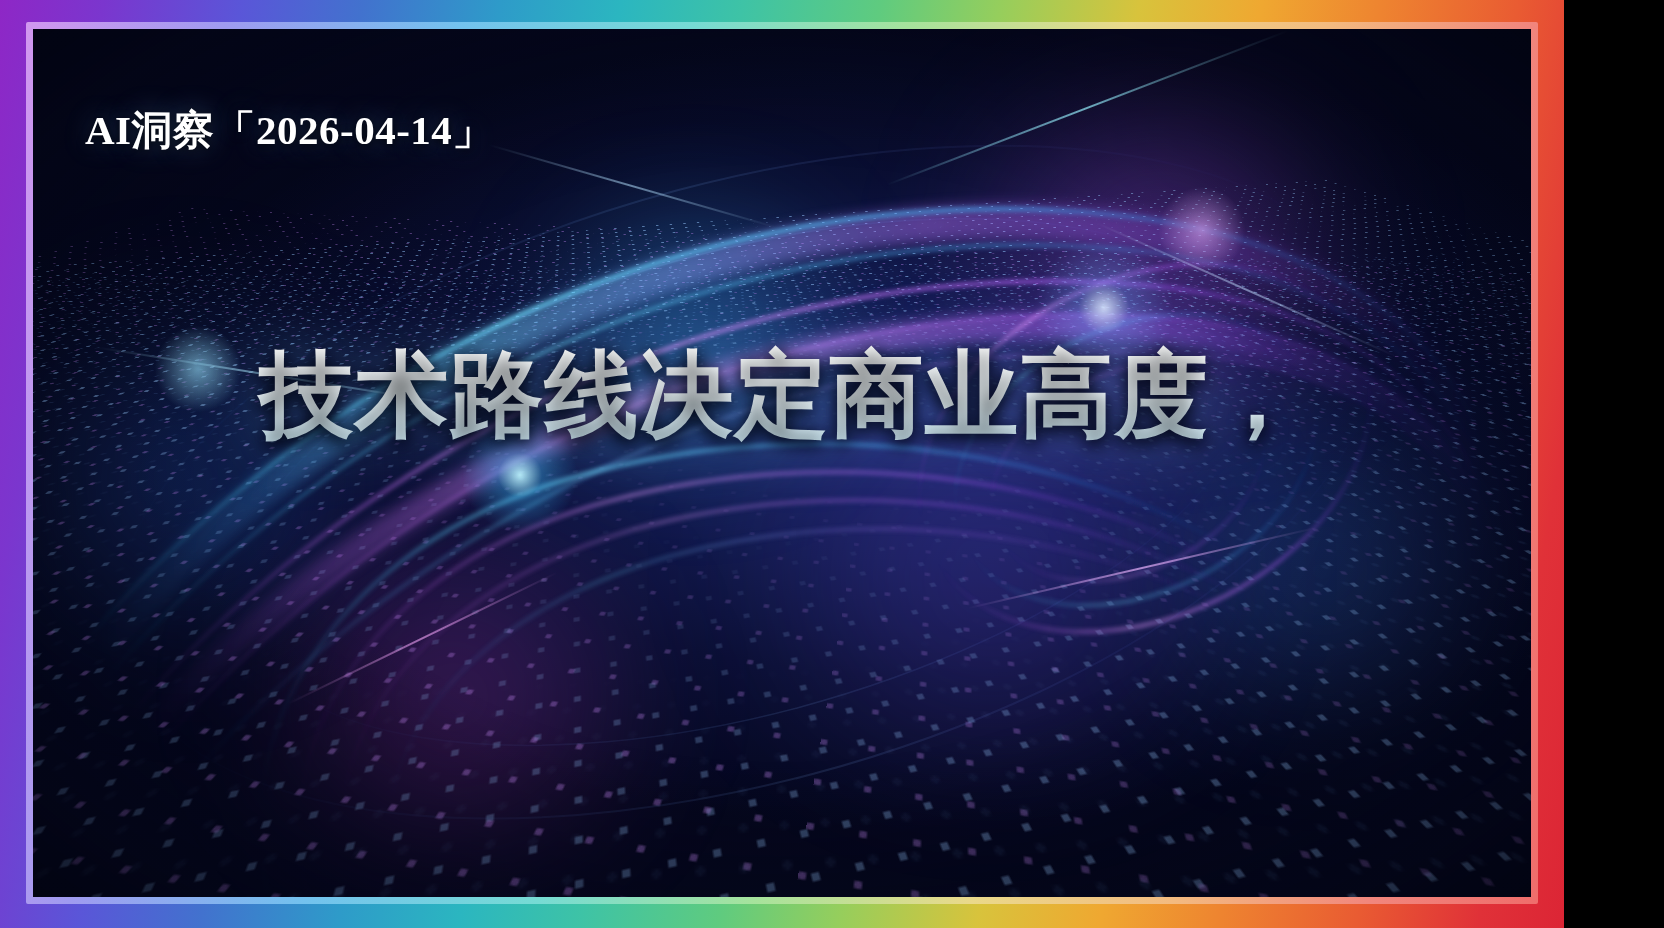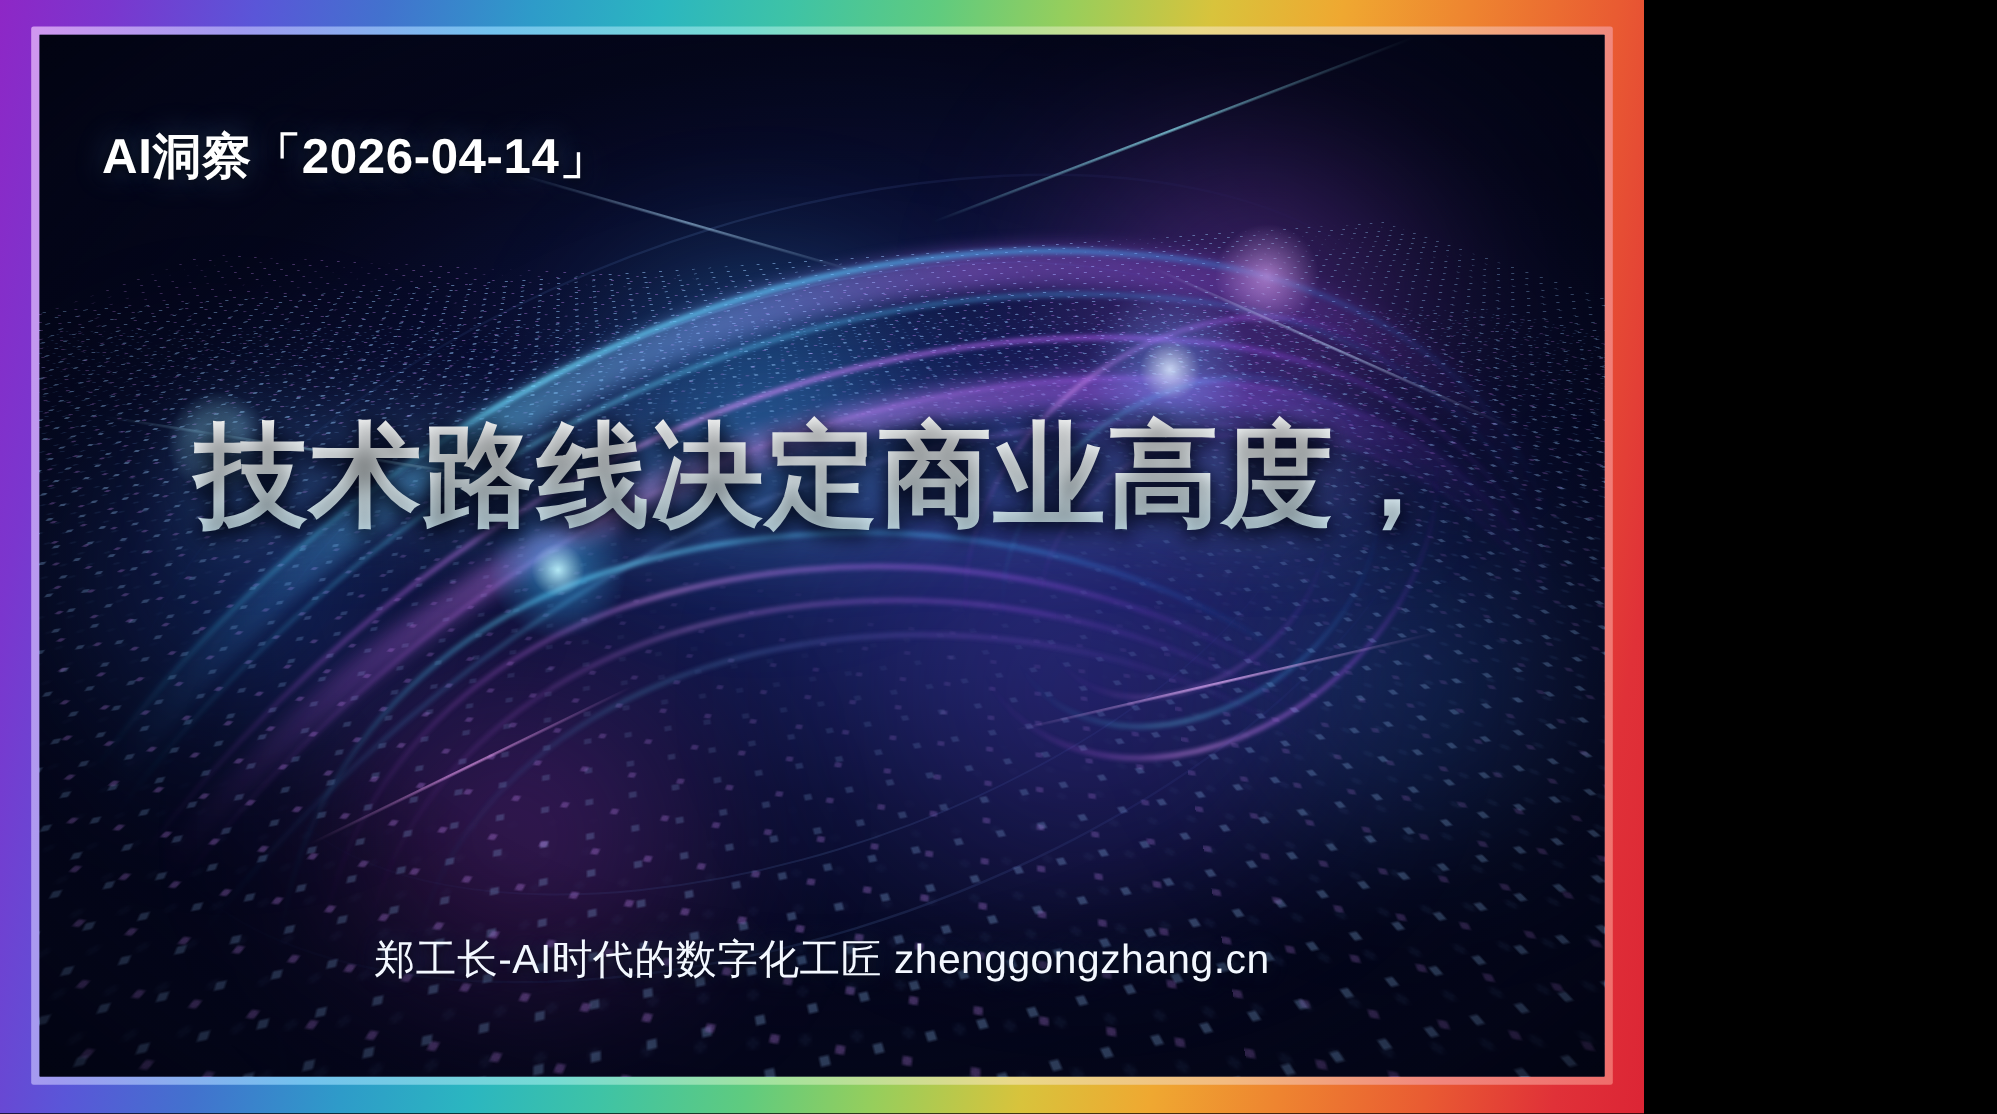--- a/index.html
+++ b/index.html
@@ -2,24 +2,24 @@
 <html><head>
 <meta charset="utf-8">
 <style>
   html, body {
     margin: 0;
     padding: 0;
     background: #000;
   }
   #poster {
     position: relative;
-    width: 1370px;
+    width: 1564px;
     height: 928px;
     overflow: hidden;
-    font-family: Liberation Sans, sans-serif;
+    font-family: Liberation Serif, serif;
   }
 
   
   #rainbow-frame {
     position: absolute;
     inset: 0;
     background: linear-gradient(
       100deg,
       #8E27C6 0%,
       #7B36CE 6%,
@@ -360,17 +360,16 @@
     <div id="vignette"></div>
 
     <div id="content">
 
       <div id="kicker">AI洞察「2026-04-14」</div>
 
       <div id="headline">
         <div class="headline-line">技术路线决定商业高度，</div>
       </div>
 
-      <div id="footer-line">郑工长-AI时代的数字化工匠 zhenggongzhang.cn</div>
 
     </div>
   </div>
 </div>
 
 </body></html>

